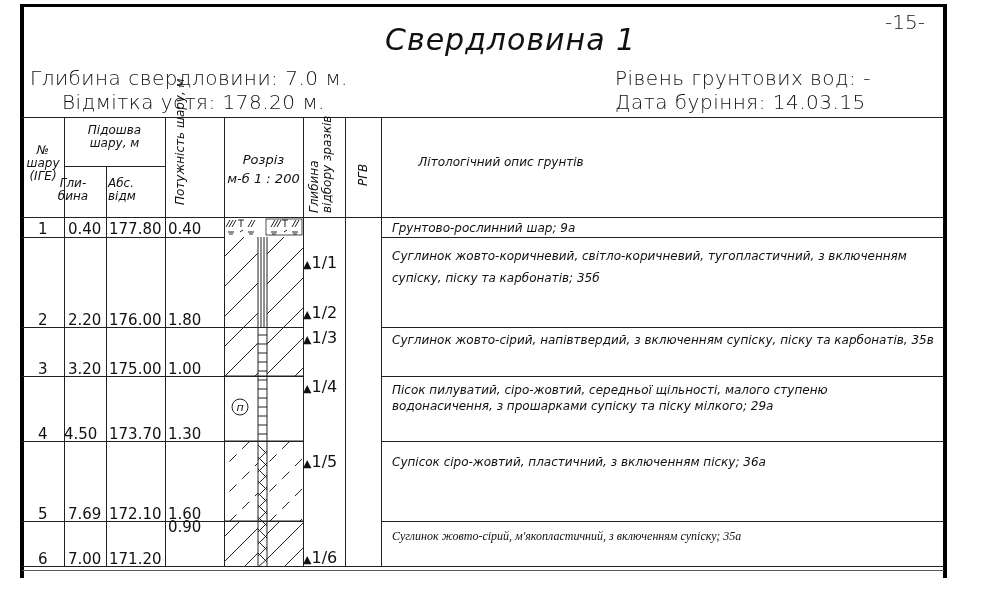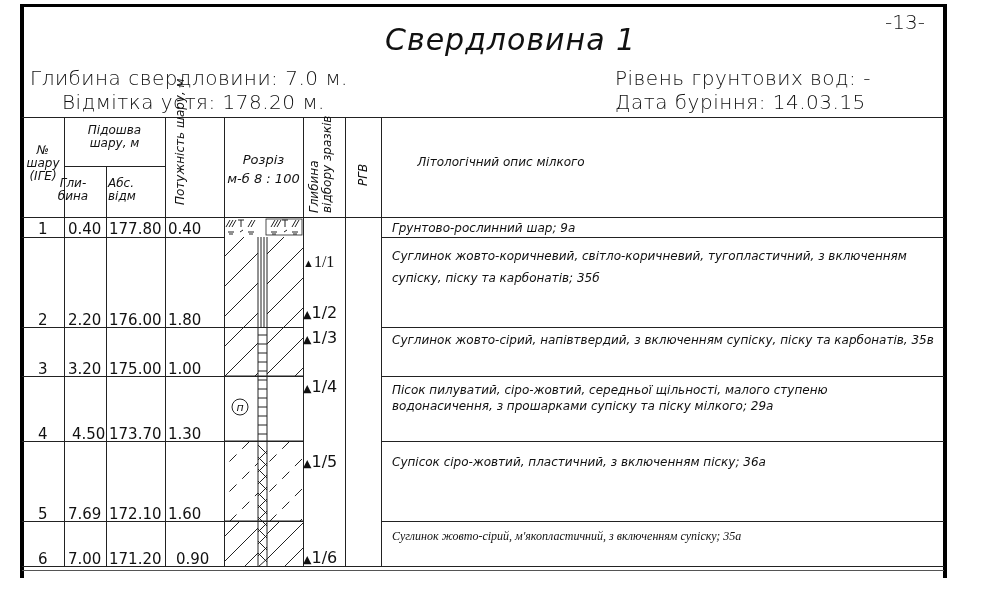--- a/index.html
+++ b/index.html
@@ -22,21 +22,21 @@
   svg { position:absolute; }
 </style>
 </head>
 <body>
 
 <div class="frame-top"></div>
 <div class="frame-left"></div>
 <div class="frame-right"></div>
 
 <div class="title">Свердловина 1</div>
-<div class="pagenum">-13-</div>
+<div class="pagenum">-15-</div>
 
 <div class="info" style="left:30px; top:66px;">Глибина свердловини: 7.0 м.</div>
 <div class="info" style="left:30px; top:90px;margin-left:32px;">Відмітка устя: 178.20 м.</div>
 <div class="info" style="left:615px; top:66px;">Рівень грунтових вод: -</div>
 <div class="info" style="left:615px; top:90px;">Дата буріння: 14.03.15</div>
 
 <div class="hline" style="left:22px; top:117px; width:922px;"></div>
 <div class="hline" style="left:64px; top:166px; width:101px;"></div>
 <div class="hline" style="left:22px; top:217px; width:922px;"></div>
 <div class="hline" style="left:22px; top:237px; width:202px;"></div>
@@ -73,56 +73,56 @@
   <div>Гли-</div>
   <div>бина</div>
 </div>
 <div class="hdr" style="left:108px; top:177px; width:42px; text-align:left;">
   <div>Абс.</div>
   <div>відм</div>
 </div>
 <div class="vert" style="left:174px; top:205px; width:84px; text-align:center;">Потужність шару, м</div>
 <div class="hdr" style="left:224px; top:150px; width:79px; font-size:13px; line-height:19px;">
   <div>Розріз</div>
-  <div>м-б 8 : 100</div>
+  <div>м-б 1 : 200</div>
 </div>
 <div class="vert" style="left:308px; top:213px; width:92px;">
   <div>Глибина</div>
   <div>відбору зразків</div>
 </div>
 <div class="vert" style="left:357px; top:186px;">РГВ</div>
-<div class="hdr" style="left:381px; top:156px; width:240px; font-size:12px;">Літологічний опис мілкого</div>
+<div class="hdr" style="left:381px; top:156px; width:240px; font-size:12px;">Літологічний опис грунтів</div>
 
 <div class="cell" style="left:38px; top:220px;">1</div>
 <div class="cell" style="left:38px; top:311px;">2</div>
 <div class="cell" style="left:38px; top:360px;">3</div>
 <div class="cell" style="left:38px; top:425px;">4</div>
 <div class="cell" style="left:38px; top:505px;">5</div>
 <div class="cell" style="left:38px; top:550px;">6</div>
 
 <div class="cell" style="left:68px; top:220px;">0.40</div>
 <div class="cell" style="left:68px; top:311px;">2.20</div>
 <div class="cell" style="left:68px; top:360px;">3.20</div>
-<div class="cell" style="left:72px; top:425px;">4.50</div>
+<div class="cell" style="left:64px; top:425px;">4.50</div>
 <div class="cell" style="left:68px; top:505px;">7.69</div>
 <div class="cell" style="left:68px; top:550px;">7.00</div>
 
 <div class="cell" style="left:109px; top:220px;">177.80</div>
 <div class="cell" style="left:109px; top:311px;">176.00</div>
 <div class="cell" style="left:109px; top:360px;">175.00</div>
 <div class="cell" style="left:109px; top:425px;">173.70</div>
 <div class="cell" style="left:109px; top:505px;">172.10</div>
 <div class="cell" style="left:109px; top:550px;">171.20</div>
 
 <div class="cell" style="left:168px; top:220px;">0.40</div>
 <div class="cell" style="left:168px; top:311px;">1.80</div>
 <div class="cell" style="left:168px; top:360px;">1.00</div>
 <div class="cell" style="left:168px; top:425px;">1.30</div>
 <div class="cell" style="left:168px; top:505px;">1.60</div>
-<div class="cell" style="left:168px; top:550px;margin-left:8px;">0.90</div>
+<div class="cell" style="left:168px; top:518px;">0.90</div>
 
 <svg style="left:224px; top:217px;" width="80" height="350" viewBox="0 0 80 350">
   <defs>
     <clipPath id="cL">
         <rect x="0" y="20" width="34" height="140"></rect>
       </clipPath>
     <clipPath id="cR">
         <rect x="43" y="20" width="36" height="140"></rect>
       </clipPath>
     <clipPath id="cL5">
@@ -185,21 +185,21 @@
   <g clip-path="url(#cR6)" stroke="#222" stroke-width="1">
     <path d="M20 340 L90 270 M20 365 L100 285 M20 390 L100 310"></path>
   </g>
 
   <g stroke="#222" stroke-width="1" fill="none">
     <path d="M34 228 L43 237 M34 240 L43 249 M34 252 L43 261 M34 264 L43 273 M34 276 L43 285 M34 288 L43 297 M34 300 L43 309 M34 312 L43 321 M34 324 L43 333 M34 336 L43 345"></path>
     <path d="M43 234 L34 243 M43 246 L34 255 M43 258 L34 267 M43 270 L34 279 M43 282 L34 291 M43 294 L34 303 M43 306 L34 315 M43 318 L34 327 M43 330 L34 339 M43 342 L34 350"></path>
   </g>
 </svg>
 
-<div class="sample" style="top:253px;font-family:Liberation Serif, serif;"><span class="tri">▲</span><span>1/1</span></div>
+<div class="sample" style="top:253px;"><span class="tri">▲</span><span>1/1</span></div>
 <div class="sample" style="top:303px;"><span class="tri">▲</span><span>1/2</span></div>
 <div class="sample" style="top:328px;"><span class="tri">▲</span><span>1/3</span></div>
 <div class="sample" style="top:377px;text-align:right;"><span class="tri">▲</span><span>1/4</span></div>
 <div class="sample" style="top:452px;"><span class="tri">▲</span><span>1/5</span></div>
 <div class="sample" style="top:548px;"><span class="tri">▲</span><span>1/6</span></div>
 
 <div class="desc" style="top:219px;">Грунтово-рослинний шар; 9а</div>
 <div class="desc" style="top:245px; line-height:22px;">Суглинок жовто-коричневий, світло-коричневий, тугопластичний, з включенням супіску, піску та карбонатів; 35б</div>
 <div class="desc" style="top:331px;">Суглинок жовто-сірий, напівтвердий, з включенням супіску, піску та карбонатів, 35в</div>
 <div class="desc" style="top:382px; line-height:16px; width:520px;">Пісок пилуватий, сіро-жовтий, середньої щільності, малого ступеню водонасичення, з прошарками супіску та піску мілкого; 29а</div>

